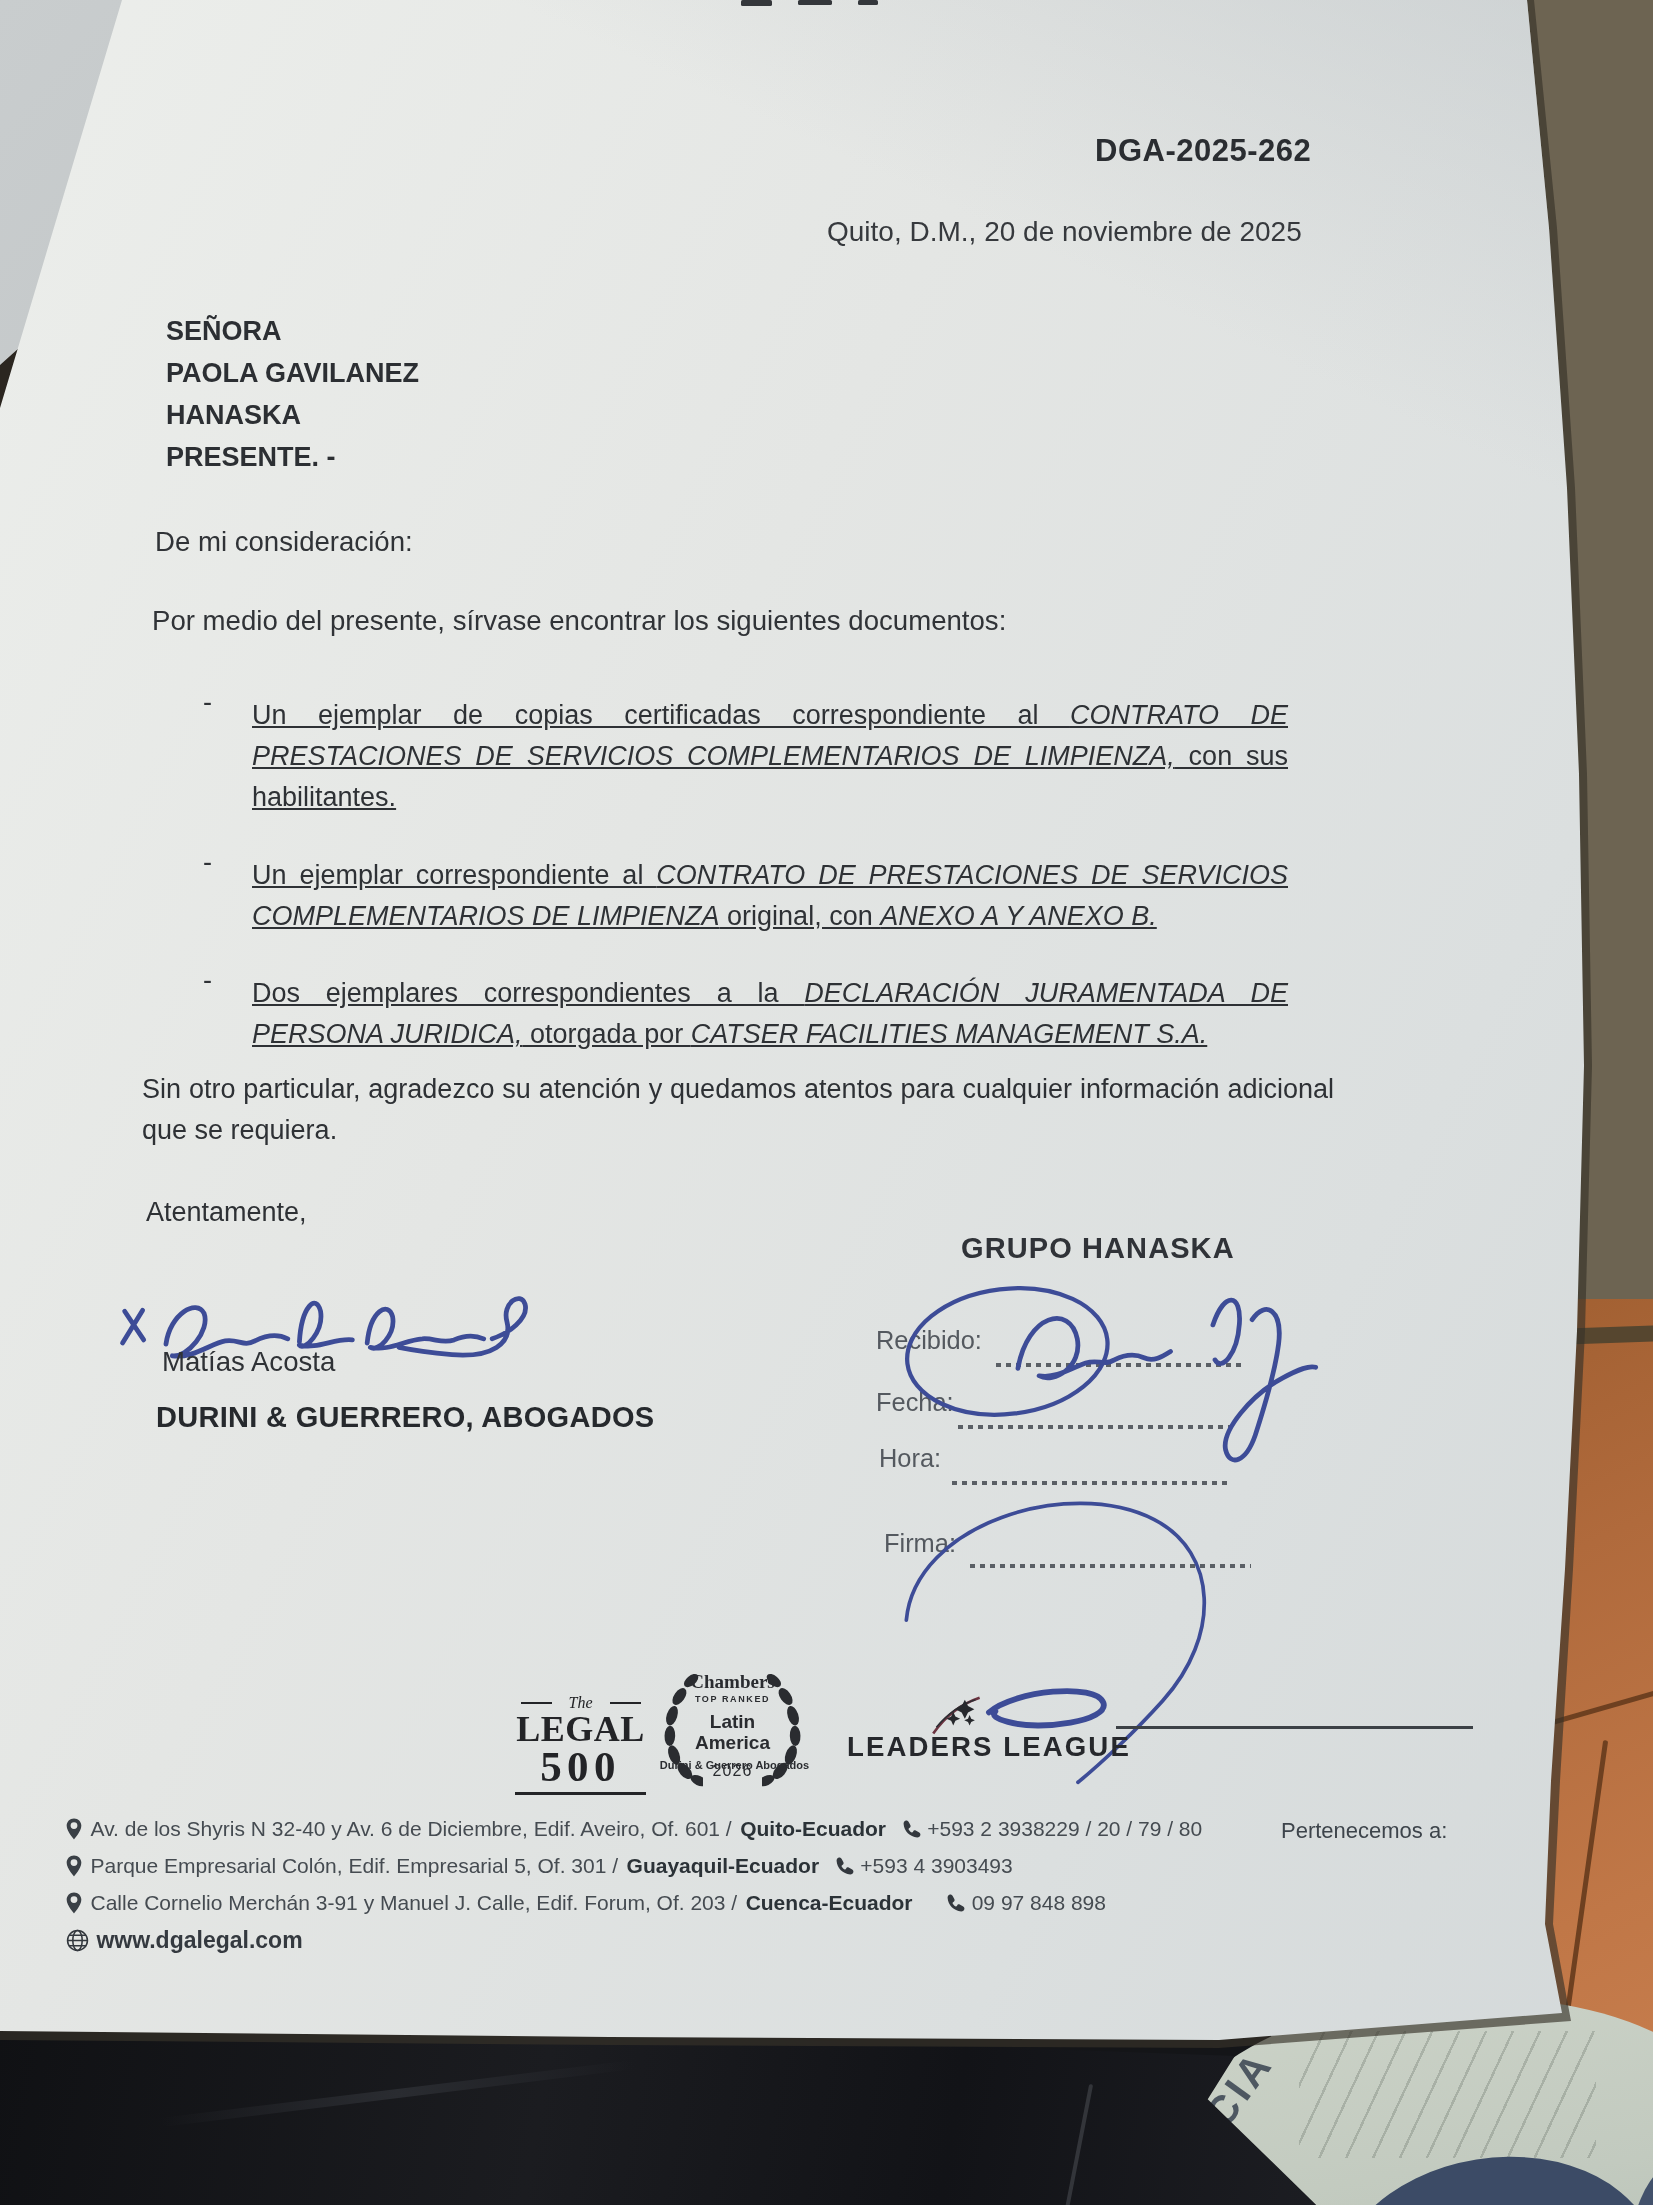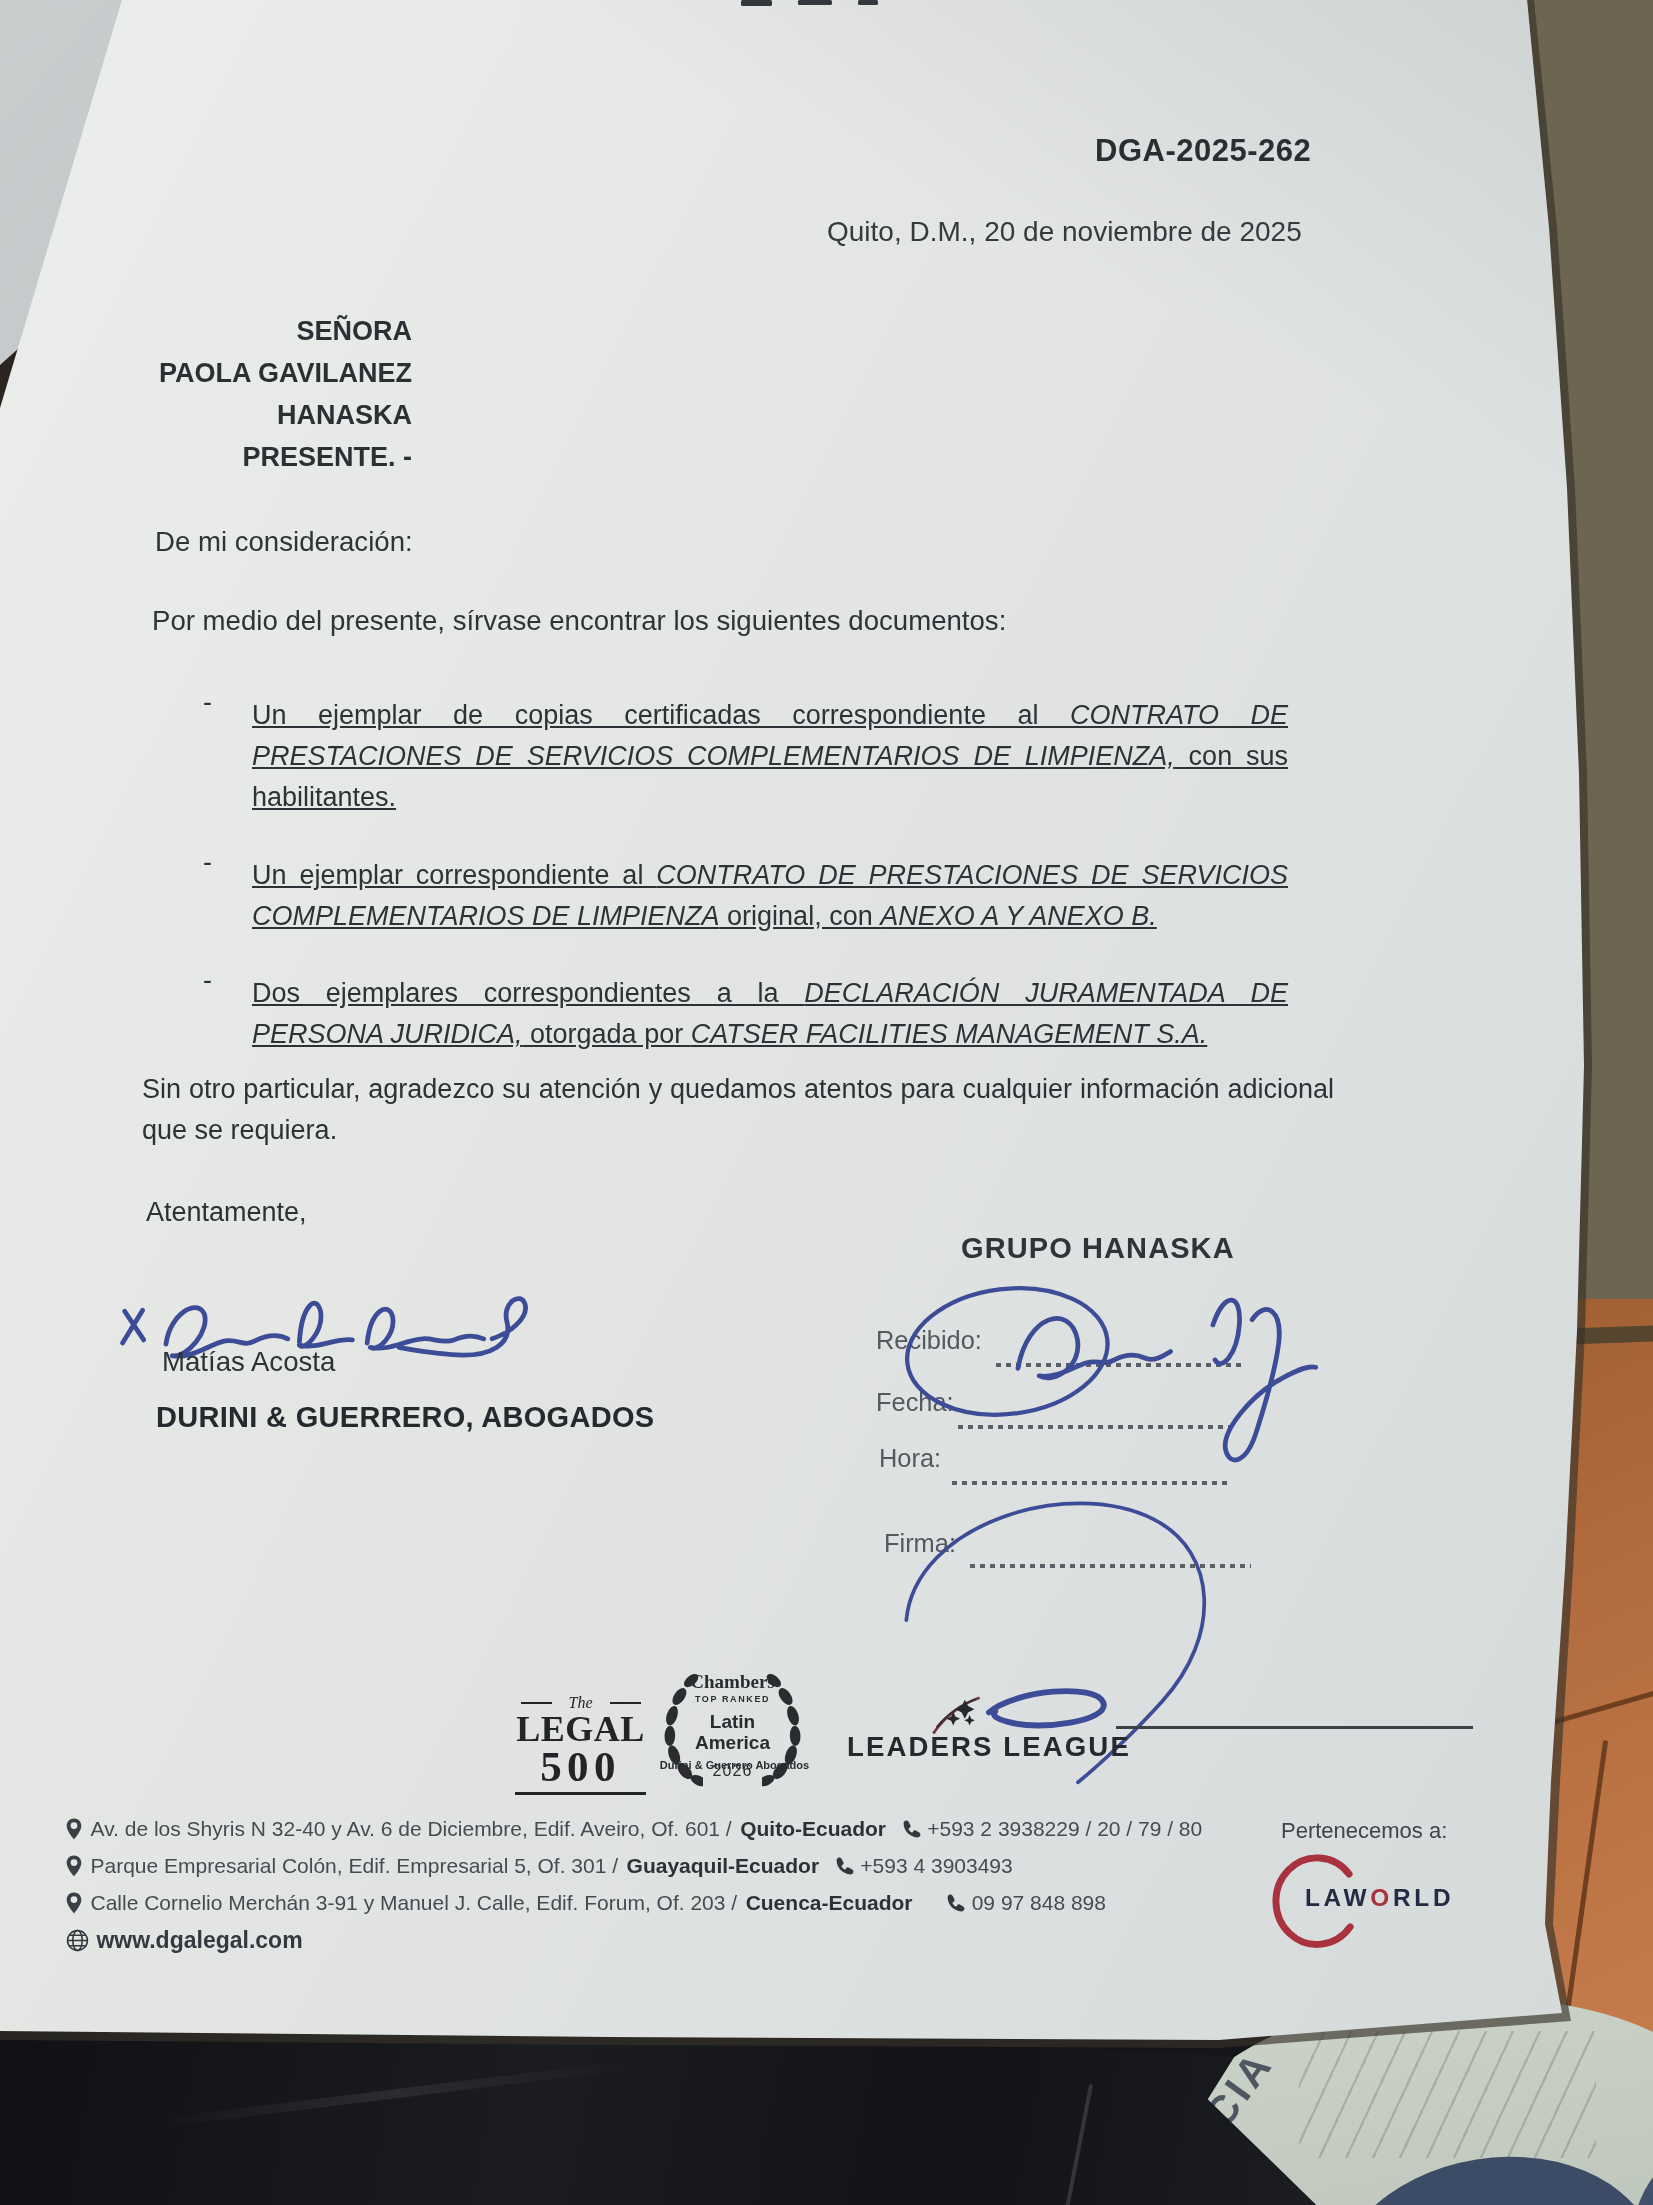--- a/index.html
+++ b/index.html
@@ -58,21 +58,21 @@
       linear-gradient(117deg,#eceeeb 0%,#e4e6e4 38%,#dbdfdf 72%,#d3d8d9 100%);
     clip-path:polygon(122px 0,1527px 0,1549px 228px,1567px 488px,1579px 774px,
       1584px 1066px,1577px 1331px,1565px 1569px,1551px 1781px,1545px 1924px,
       1562px 2013px,1219px 2040px,610px 2037px,0 2031px,0 408px);}
   .cut-mark{position:absolute;background:#34373b;border-radius:1.6px;}
 
   
   .paper .abs{position:absolute;}
   .ref{left:1095px;top:133px;font-size:31px;font-weight:bold;color:#2a2d31;letter-spacing:0.5px;}
   .dateline{left:827px;top:216px;font-size:28px;color:#36393d;}
-  .recipient{left:159px;top:310px;font-size:27px;font-weight:bold;color:#2c2f33;line-height:42px;text-align:right;}
+  .recipient{left:166px;top:310px;font-size:27px;font-weight:bold;color:#2c2f33;line-height:42px;}
   .salutation{left:155px;top:526px;font-size:27.6px;color:#303337;}
   .intro{left:152px;top:605px;font-size:27.6px;color:#303337;}
   .doc-list{left:203px;top:682px;width:1098px;color:#2e3135;}
   .doc-item{display:flex;gap:21px;font-size:27px;line-height:41px;margin-bottom:10.6px;}
   .doc-item .dash{flex:0 0 15px;}
   .doc-item p{flex:1;margin:13px;text-align:justify;text-decoration:underline;}
   .doc-item .it{font-style:italic;}
   .closing{left:142px;top:1069px;width:1192px;font-size:27px;line-height:41px;
     color:#2e3135;text-align:justify;text-align-last:left;margin:0;}
   .farewell{left:146px;top:1197px;font-size:27px;color:#2e3135;}
@@ -324,22 +324,16 @@
         <g stroke="#33383e" stroke-width="3" fill="none">
           <circle cx="22" cy="22" r="19"></circle>
           <ellipse cx="22" cy="22" rx="9" ry="19"></ellipse>
           <path d="M3,22 H41 M6,12 H38 M6,32 H38"></path>
         </g>
       </svg>
       <span>www.dgalegal.com</span>
     </div>
 
     <div class="abs membership">Pertenecemos a:</div>
-    <div class="abs laworld">
-      <svg width="95" height="95" viewBox="0 0 180 180">
-        <path d="M150,38 A78,82 0 1,0 152,138" stroke="#a8333e" stroke-width="13" fill="none" stroke-linecap="round"></path>
-      </svg>
-      <div class="txt"><span>LAW</span><span class="red-o">O</span><span>RLD</span></div>
-    </div>
 
   </div>
 </div>
 
 
 </body></html>

